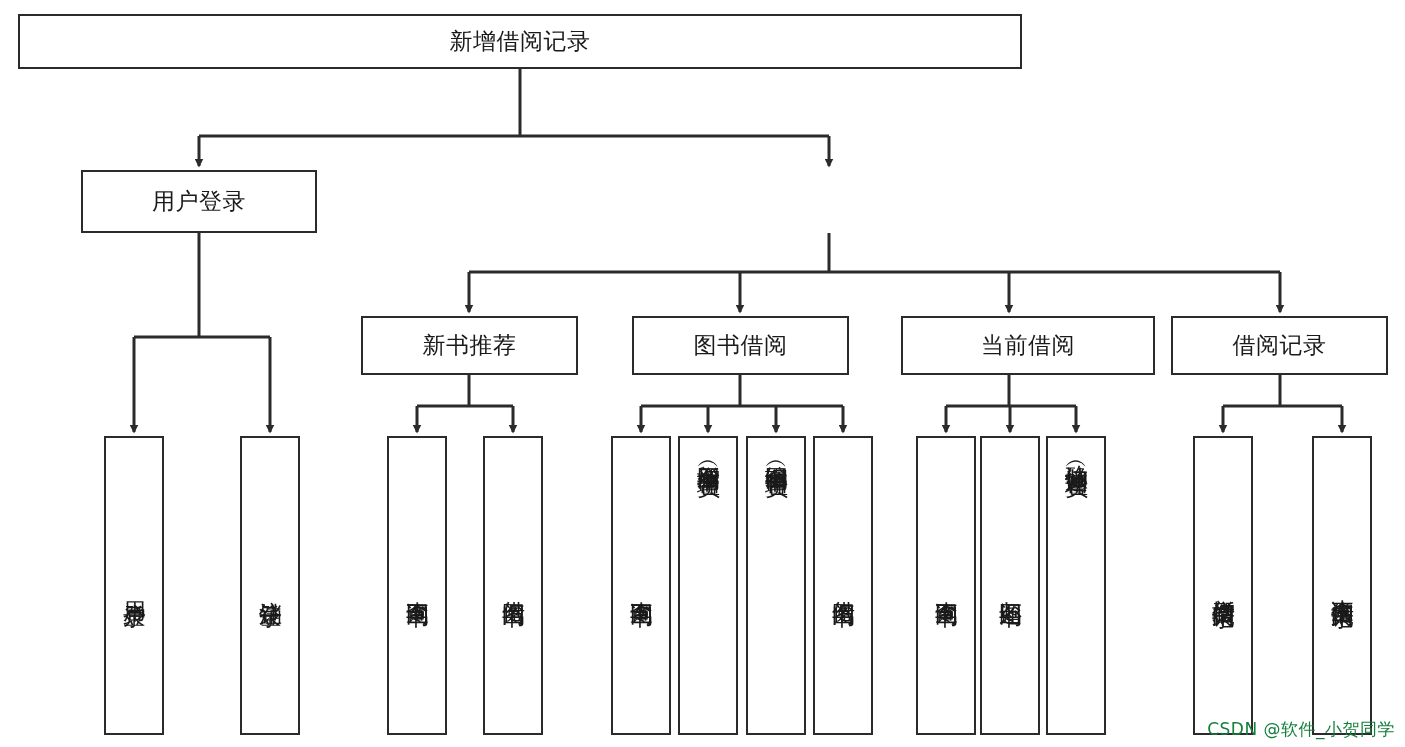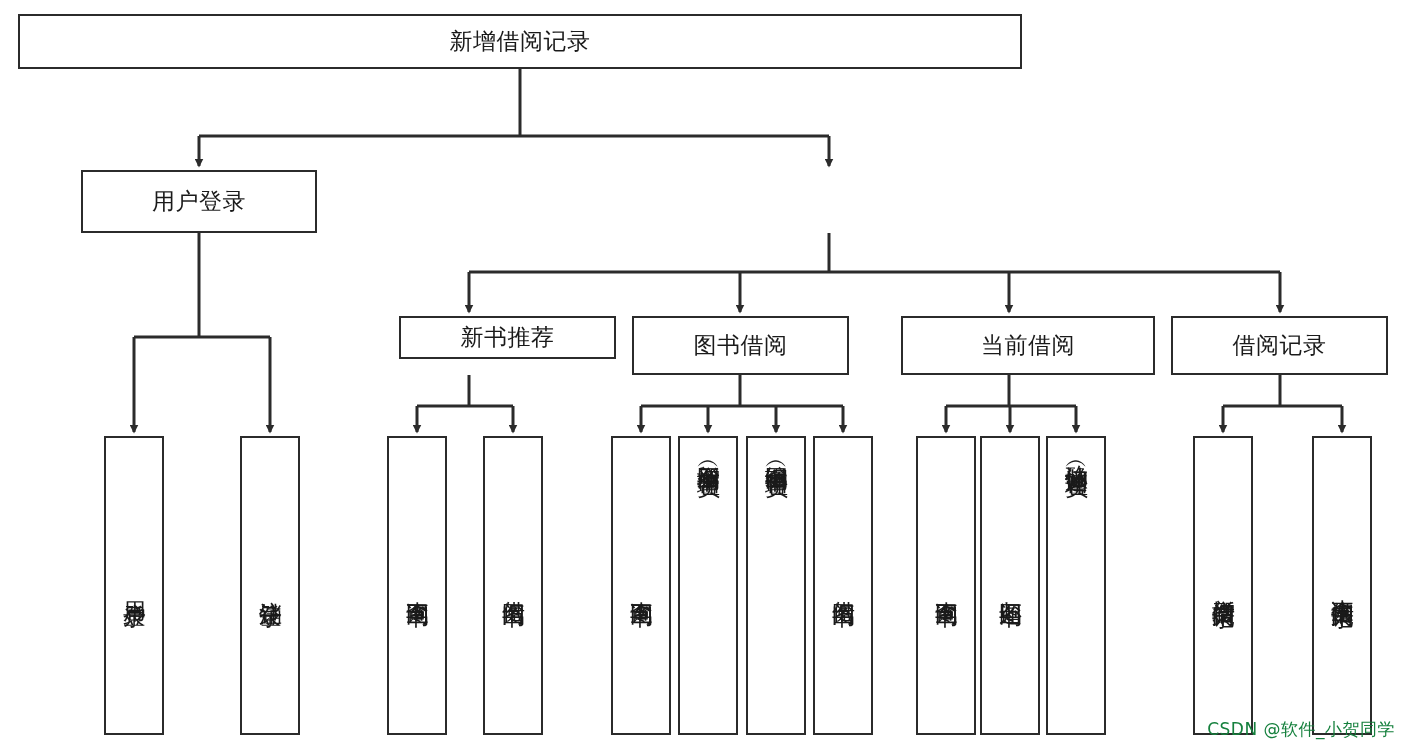--- a/index.html
+++ b/index.html
@@ -127,21 +127,21 @@
   </svg>
 
   <div class="node h-node" style="left:18px; top:14px; width:1004px; height:55px;">
     <span>新增借阅记录</span>
   </div>
 
   <div class="node h-node" style="left:81px; top:170px; width:236px; height:63px;">
     <span>用户登录</span>
   </div>
 
-  <div class="node h-node" style="left:361px; top:316px; width:217px; height:43px;margin-left:38px;">
+  <div class="node h-node" style="left:361px; top:316px; width:217px; height:59px;">
     <span>新书推荐</span>
   </div>
   <div class="node h-node" style="left:632px; top:316px; width:217px; height:59px;">
     <span>图书借阅</span>
   </div>
   <div class="node h-node" style="left:901px; top:316px; width:254px; height:59px;">
     <span>当前借阅</span>
   </div>
   <div class="node h-node" style="left:1171px; top:316px; width:217px; height:59px;">
     <span>借阅记录</span>

